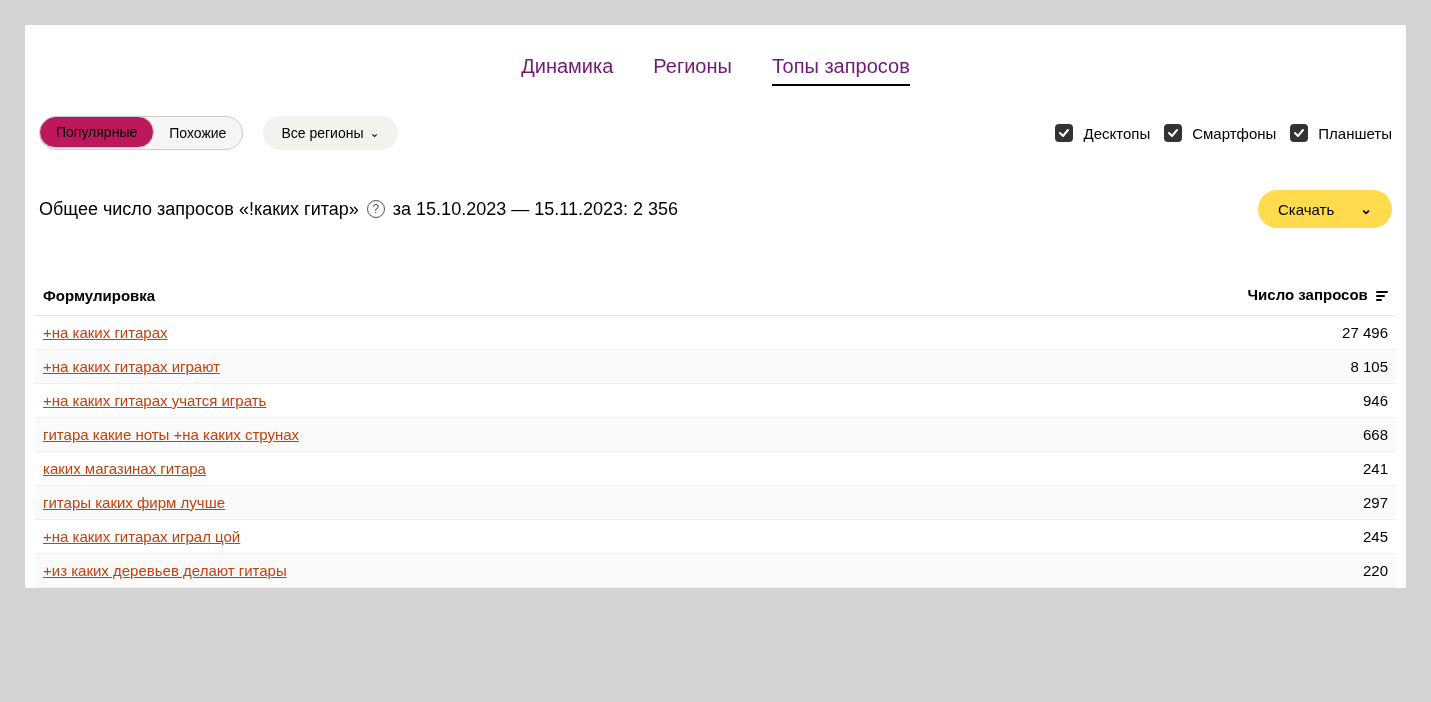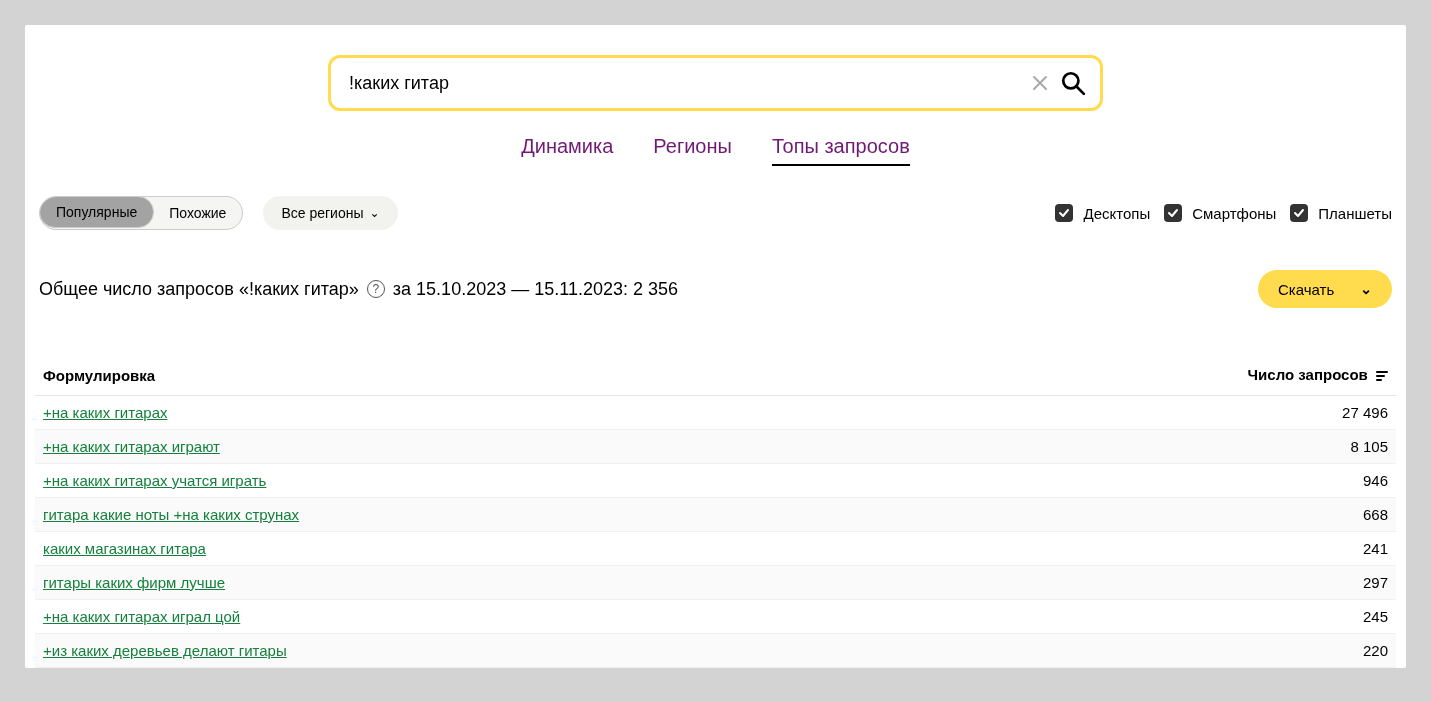--- a/index.html
+++ b/index.html
@@ -90,21 +90,21 @@
   }
   .toggle-group button {
     border: none;
     background: transparent;
     padding: 0 16px;
     font-size: 14px;
     cursor: pointer;
     height: 32px;
   }
   .toggle-group button.active {
-    background: #a3a3a3;
+    background: #be185d;
     border: 1px solid #ccc;
     border-radius: 999px;
     margin: -1px;
     font-weight: 500;
   }
   .pill {
     border: none;
     background: #f2f2ef;
     border-radius: 999px;
     padding: 16px 18px;
@@ -201,45 +201,29 @@
     border-bottom: 1px solid #f0f0f0;
   }
   tbody tr:nth-child(even) td {
     background: #fafafa;
   }
   tbody td.count {
     text-align: right;
     white-space: nowrap;
   }
   tbody td a {
-    color: #15803d;
+    color: #c2410c;
     text-decoration: underline;
   }
 </style>
 </head>
 <body>
 
 <div class="page">
 
-  <div class="searchbar-wrap">
-    <div class="searchbar">
-      <input type="text" value="!каких гитар" style="">
-      <span class="clear">
-        <svg viewBox="0 0 16 16">
-            <path d="M2 2 L14 14 M14 2 L2 14" stroke="#aaa" stroke-width="2" fill="none" stroke-linecap="round"></path>
-          </svg>
-      </span>
-      <span class="magnify">
-        <svg viewBox="0 0 24 24">
-            <circle cx="10" cy="10" r="7" stroke="#000" stroke-width="2.5" fill="none"></circle>
-            <path d="M15 15 L22 22" stroke="#000" stroke-width="2.5" stroke-linecap="round"></path>
-          </svg>
-      </span>
-    </div>
-  </div>
 
   <div class="tabs">
     <div class="tab">Динамика</div>
     <div class="tab">Регионы</div>
     <div class="tab active">Топы запросов</div>
   </div>
 
   <div class="controls-row">
     <div class="left-controls">
       <div class="toggle-group">

